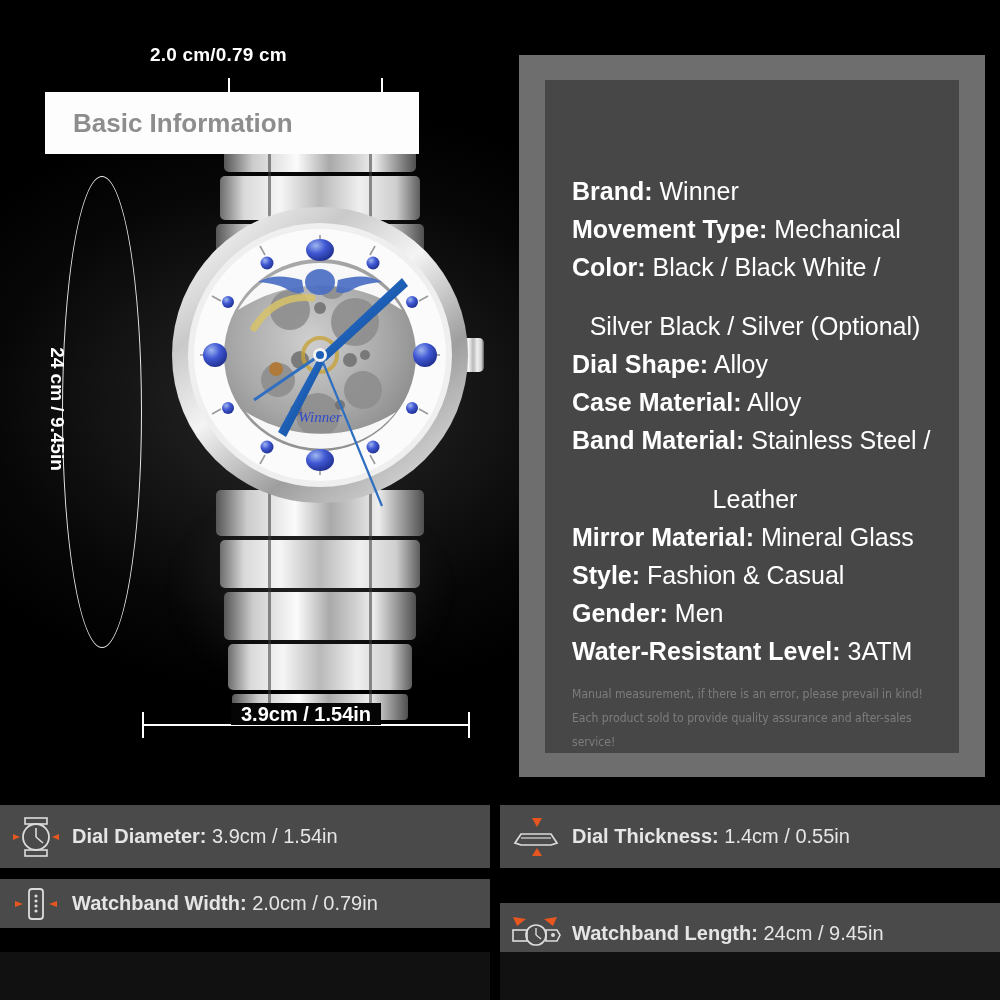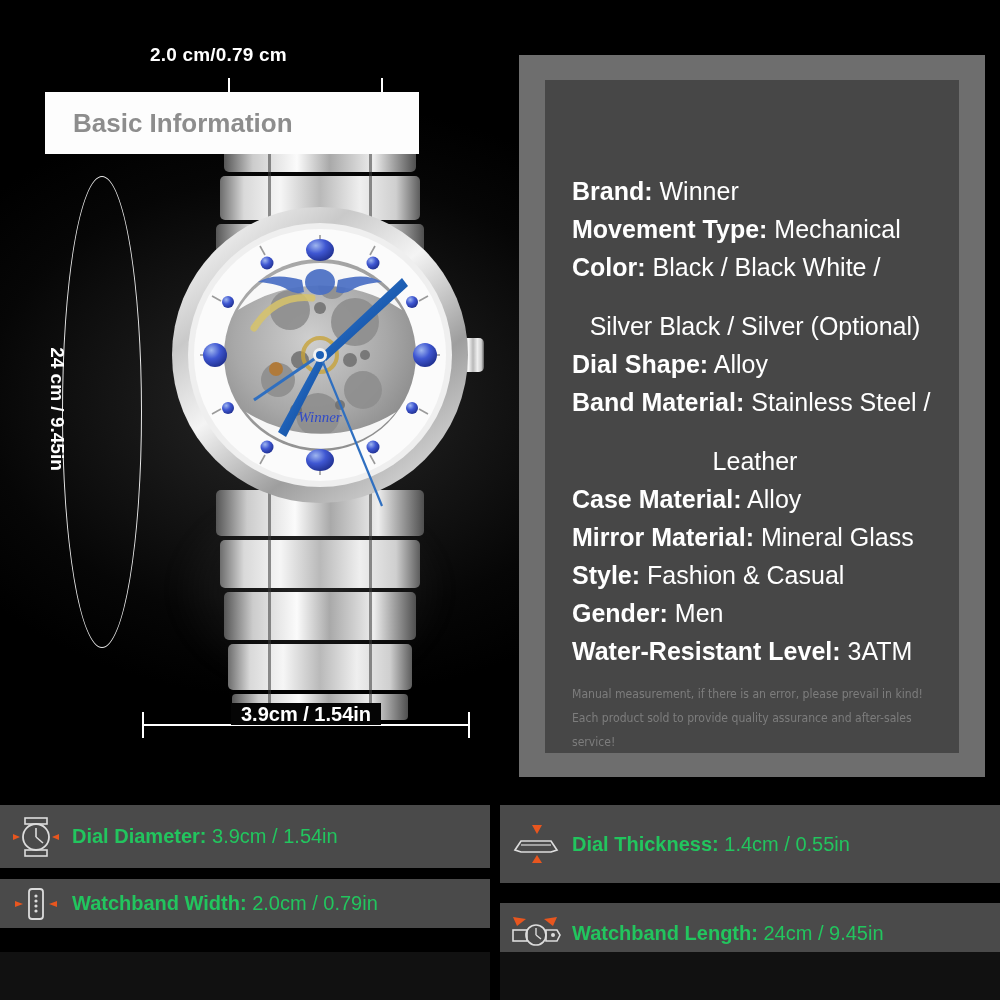--- a/index.html
+++ b/index.html
@@ -60,21 +60,21 @@
   .spec .cont{display:block;text-align:center;padding-right:24px;margin-top:21px;}
 
   #notes{position:absolute;left:572px;top:682px;width:386px;
     color:#7d7d7d;font-size:13px;line-height:24px;
     font-family:"DejaVu Sans Condensed","Liberation Sans Narrow","Liberation Sans",sans-serif;
     transform:scaleX(.93);transform-origin:left center;}
 
   
   .barrow{position:absolute;display:flex;align-items:center;background:#4a4a4a;}
   .ic{flex:0 0 auto;width:72px;display:flex;align-items:center;justify-content:center;}
-  .bartxt{color:#22c55e;font-size:20px;white-space:nowrap;}
+  .bartxt{color:#e5e5e5;font-size:20px;white-space:nowrap;}
   .bartxt b{font-weight:bold;}
   .dark{background:#111;}
 </style>
 </head>
 <body>
 
 <div id="root">
 
   <div id="product">
     <div class="floorglow"></div>
@@ -268,27 +268,27 @@
     <div class="spec">
       <b>Color:</b>
       <span>Black / Black White /</span>
       <span class="cont">Silver Black / Silver (Optional)</span>
     </div>
     <div class="spec">
       <b>Dial Shape:</b>
       <span>Alloy</span>
     </div>
     <div class="spec">
+      <b>Case Material:</b>
+      <span>Alloy</span>
+    </div>
+    <div class="spec">
       <b>Band Material:</b>
       <span>Stainless Steel /</span>
       <span class="cont">Leather</span>
-    </div>
-    <div class="spec">
-      <b>Case Material:</b>
-      <span>Alloy</span>
     </div>
     <div class="spec">
       <b>Mirror Material:</b>
       <span>Mineral Glass</span>
     </div>
     <div class="spec">
       <b>Style:</b>
       <span>Fashion &amp; Casual</span>
     </div>
     <div class="spec">
@@ -316,21 +316,21 @@
         <path d="M3 19 L10 22 L3 25 Z" fill="#e8561f"></path>
         <path d="M49 19 L42 22 L49 25 Z" fill="#e8561f"></path>
       </svg>
     </div>
     <div class="bartxt">
       <b>Dial Diameter:</b>
       <span>3.9cm / 1.54in</span>
     </div>
   </div>
 
-  <div class="barrow" style="left:500px;top:805px;width:500px;height:78px;">
+  <div class="barrow" style="left:500px;top:805px;width:500px;height:63px;">
     <div class="ic">
       <svg width="58" height="44" viewBox="0 0 58 44">
         <path d="M8 28 L14 19 L44 19 L50 28 L44 30 L14 30 Z" fill="none" stroke="#dcdcdc" stroke-width="1.7"></path>
         <path d="M14 23 L44 23" stroke="#dcdcdc" stroke-width="1.2"></path>
         <path d="M25 3 L35 3 L30 12 Z" fill="#e8561f"></path>
         <path d="M25 41 L35 41 L30 33 Z" fill="#e8561f"></path>
       </svg>
     </div>
     <div class="bartxt">
       <b>Dial Thickness:</b>

